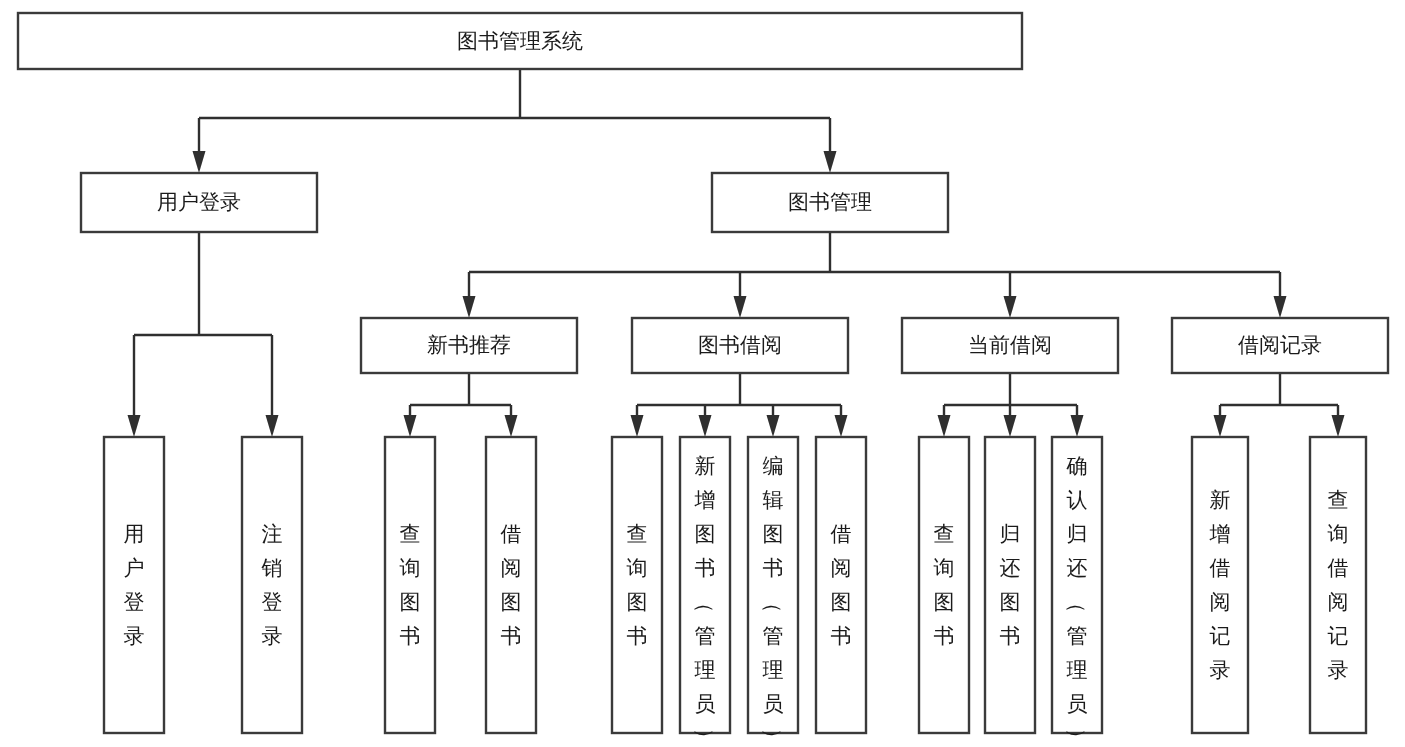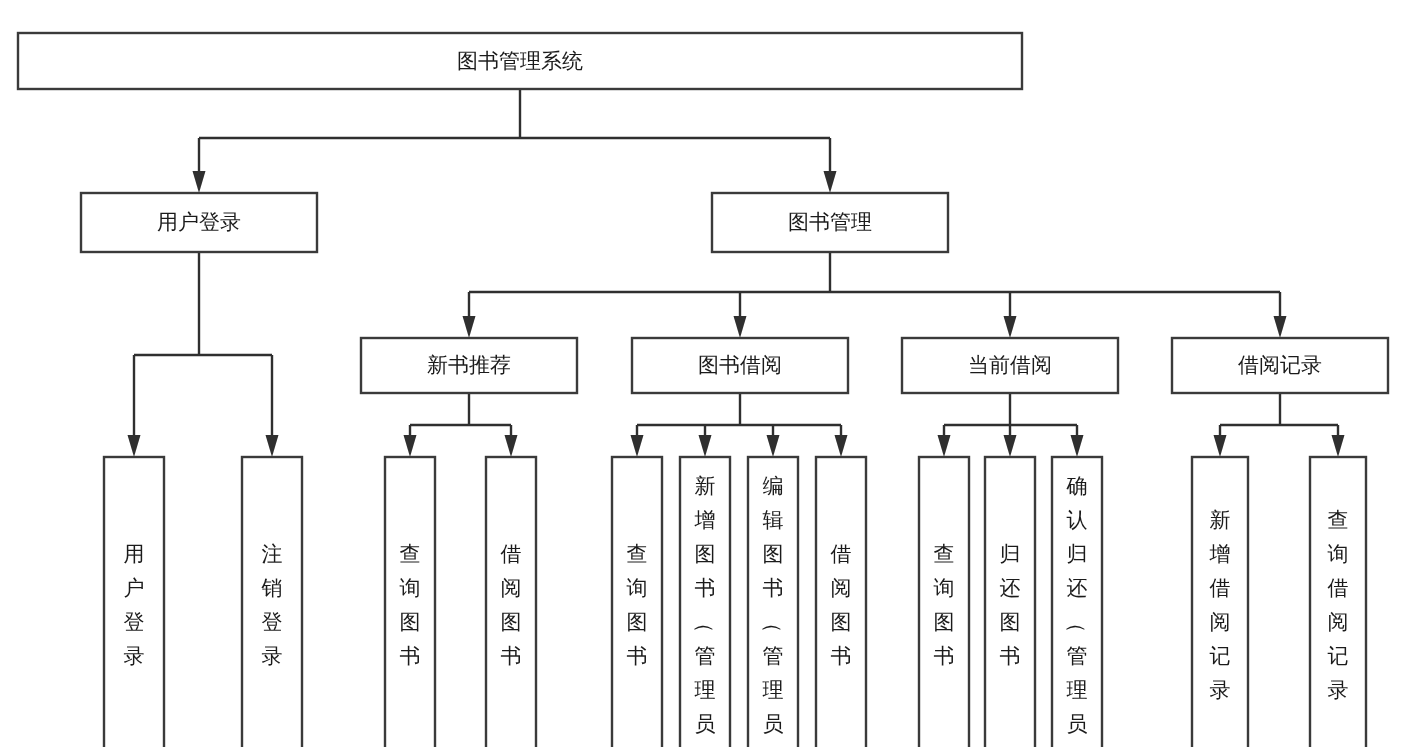--- a/index.html
+++ b/index.html
@@ -12,21 +12,20 @@
     width: 1405px;
     height: 747px;
     font-family: "Liberation Sans", "DejaVu Sans", sans-serif;
     overflow: hidden;
     position: relative;
   }
   #diagram-root {
     position: relative;
     width: 1405px;
     height: 528px;
-    margin-top: 20px;
   }
   svg#diagram-svg {
     position: absolute;
     top: 0;
     left: 0;
     width: 1405px;
     height: 747px;
     display: block;
   }
   .node-box {

